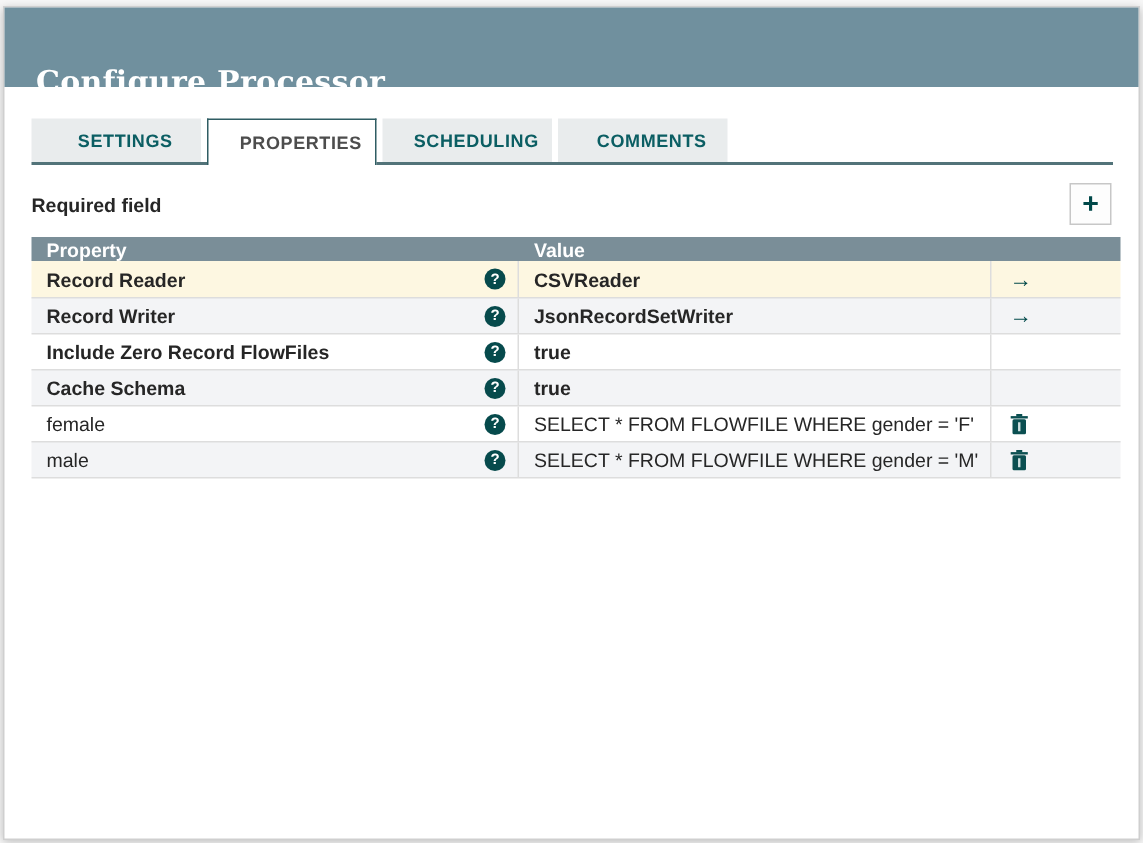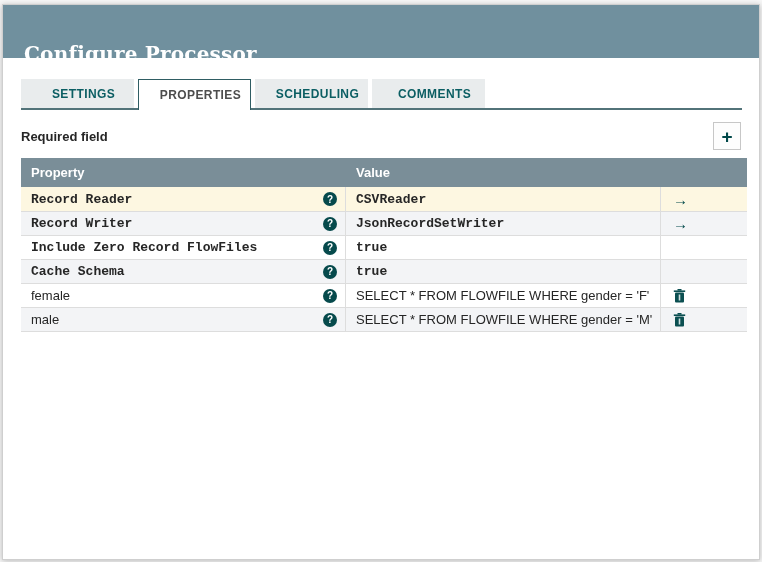--- a/index.html
+++ b/index.html
@@ -40,35 +40,35 @@
   .required-label { font-size:13px; font-weight:bold; color:#262626; }
   .add-btn {
     width:28px; height:28px; background:#fdfdfd; border:1px solid #c7c7c7;
     display:flex; align-items:center; justify-content:center; cursor:pointer;
   }
   .add-btn span { color:#004849; font-size:19px; font-weight:bold; line-height:1; }
 
   
   .ptable { margin-top:8px; width:726px; border-bottom:1px solid #dddddd; font-size:13px; }
   .thead {
-    height:29px; background:#7a8e98; color:#ffffff; font-weight:bold;
+    height:16px; background:#7a8e98; color:#ffffff; font-weight:bold;
     display:flex; align-items:center;
   }
   .row { height:24px; display:flex; border-top:1px solid #dddddd; background:#ffffff; }
   .row.first { border-top:none; }
   .row.cream { background:#fdf7e1; }
   .row.even  { background:#f3f4f6; }
   .cell { display:flex; align-items:center; height:100%; }
   .c-prop { width:325px; padding-left:10px; padding-right:8px; border-right:1px solid #dddddd; justify-content:space-between; }
   .c-val  { width:315px; padding-left:10px; border-right:1px solid #dddddd; overflow:hidden; white-space:nowrap; }
   .c-act  { width:86px; padding-left:12px; }
   .thead .c-prop { border:none; }
   .thead .c-val  { border:none; }
   .prop-text, .val-text { color:#262626; }
-  .req .prop-text, .req .val-text { font-weight:bold;font-family:Liberation Mono, monospace; }
+  .req .prop-text, .req .val-text { font-weight:bold; }
 
   .help-icon {
     width:14px; height:14px; min-width:14px; border-radius:50%; background:#064a4c;
     color:#ffffff; font-size:10px; font-weight:bold;
     display:flex; align-items:center; justify-content:center; cursor:pointer;
   }
   .arrow-icon { color:#004849; font-size:15px; font-weight:bold; cursor:pointer; line-height:1; }
   .trash-icon { cursor:pointer; display:flex; align-items:center; }
 
   

